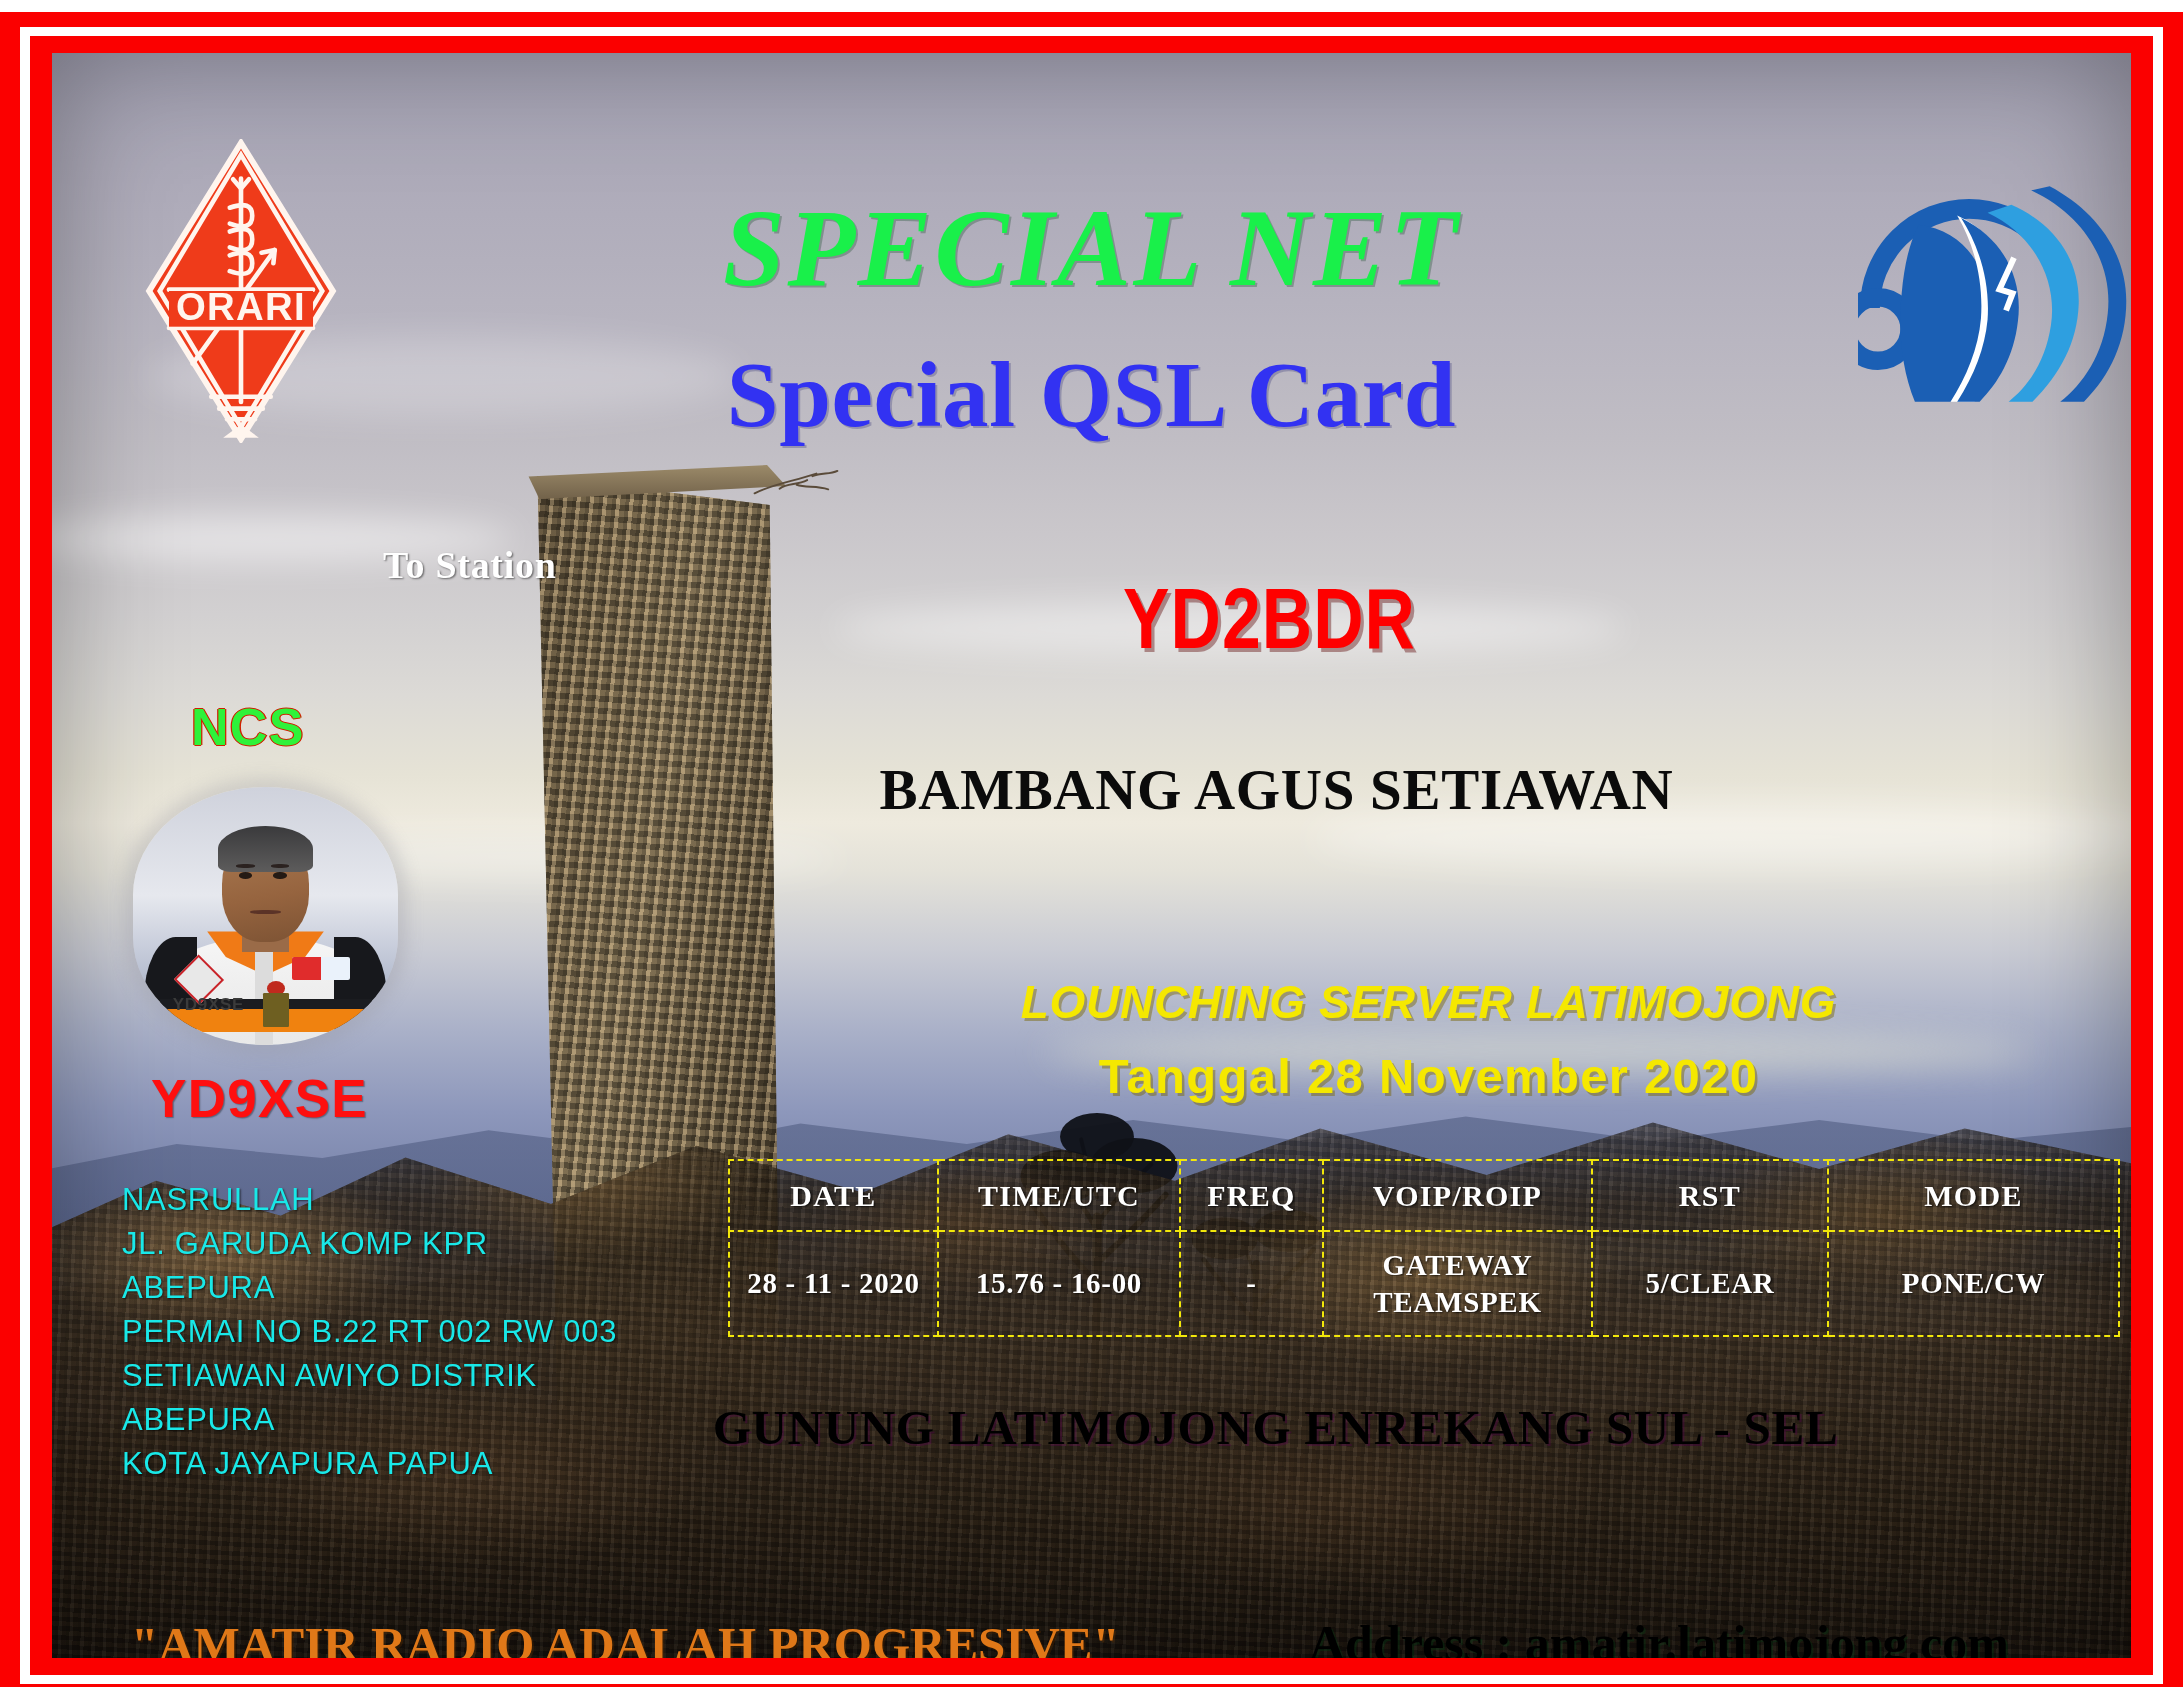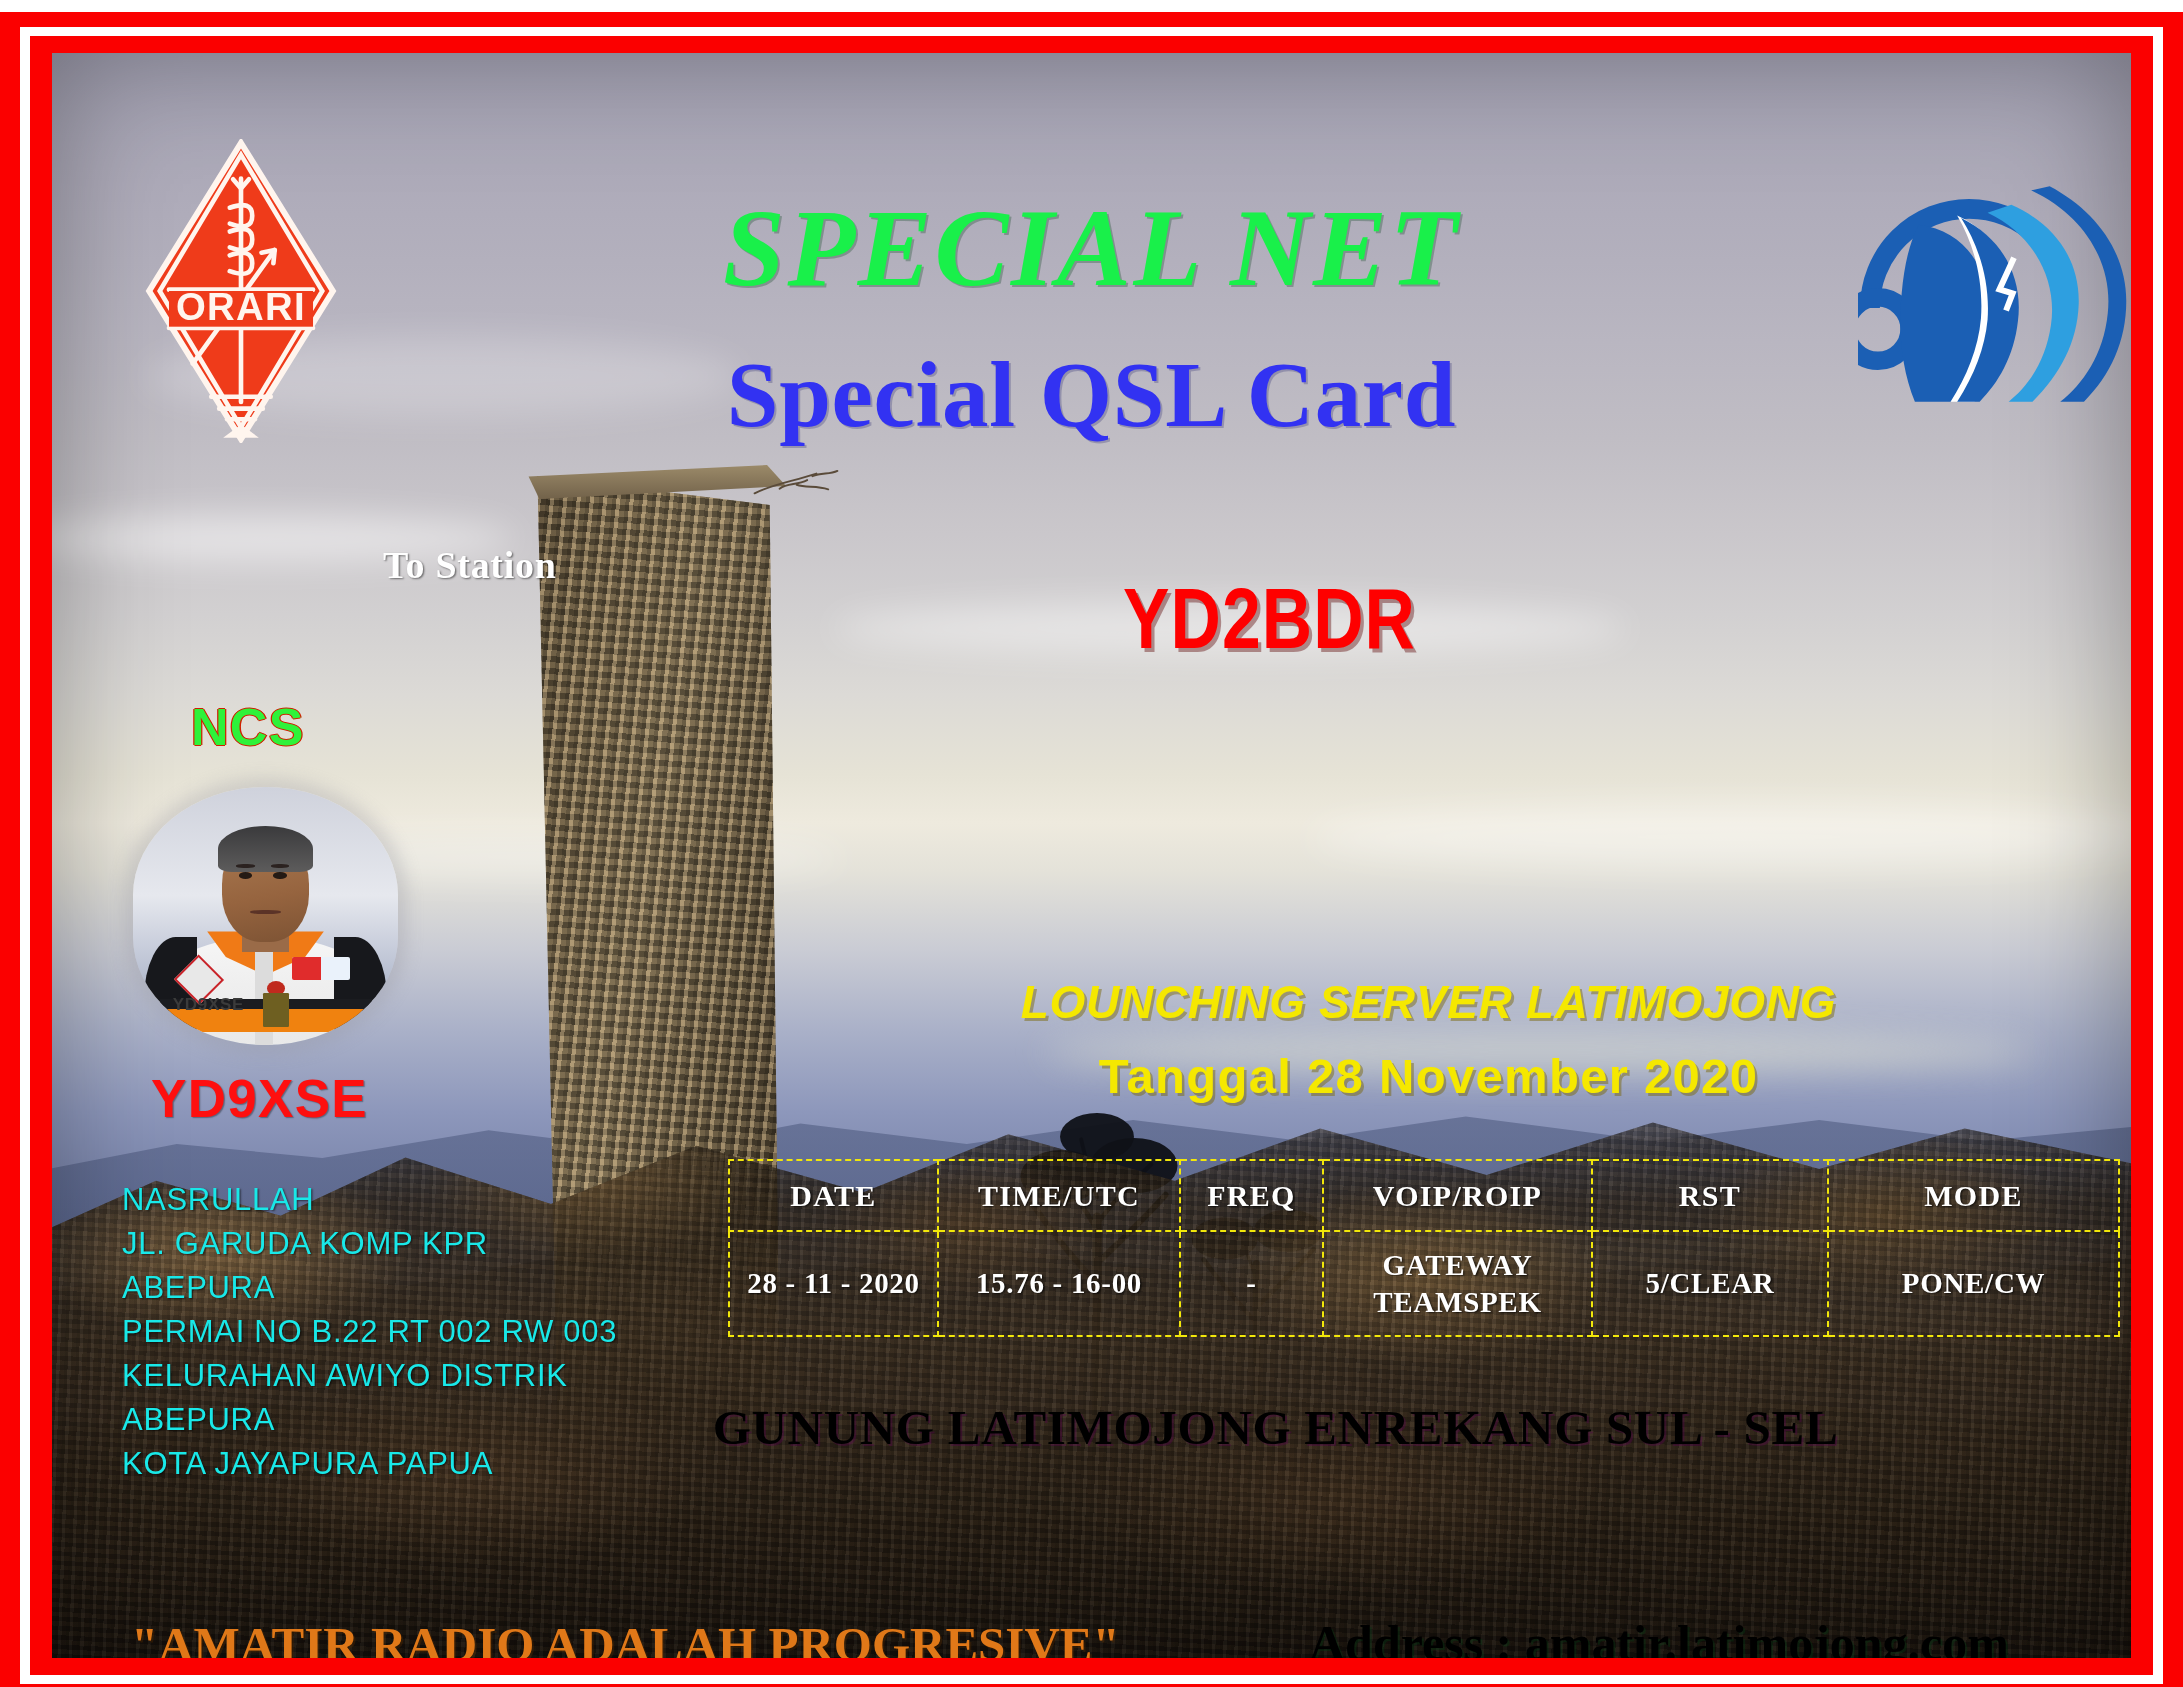--- a/index.html
+++ b/index.html
@@ -262,20 +262,21 @@
       <path d="M156 100 C222 132 250 194 242 256 C236 310 212 350 184 378 L150 378 C176 338 192 296 196 254 C200 198 184 144 156 100 Z" fill="#1b5fb4"></path>
       <path d="M196 92 C268 126 302 196 292 262 C284 318 256 356 228 378 L264 378 C306 336 332 288 334 230 C336 158 292 106 232 80 Z" fill="#2e9fe0"></path>
       <path d="M262 58 C344 96 386 170 378 244 C372 306 340 352 306 378 L342 378 C382 338 406 286 406 226 C406 150 358 88 290 52 Z" fill="#1b5fb4"></path>
       <path d="M236 160 l-22 48 l20 6 l-10 26" fill="none" stroke="#ffffff" stroke-width="9"></path>
     </svg>
 
     <div id="title-main" class="abs">SPECIAL NET</div>
     <div id="title-sub" class="abs">Special QSL Card</div>
     <div id="to-station" class="abs">To Station</div>
     <div id="callsign" class="abs">YD2BDR</div>
+    <div id="opname" class="abs">BAMBANG AGUS SETIAWAN</div>
 
     <div id="thanks2" class="abs">LOUNCHING SERVER LATIMOJONG</div>
     <div id="thanks3" class="abs">Tanggal  28  November  2020</div>
 
     <div id="ncs-label" class="abs">NCS</div>
 
     <div id="ncs-photo" class="abs">
       <div class="p-bg"></div>
       <div class="p-shoulders"></div>
       <div class="p-shadeL"></div>
@@ -300,21 +301,21 @@
       <div class="p-txt">YD9XSE</div>
     </div>
 
     <div id="ncs-call" class="abs">YD9XSE</div>
 
     <div id="address" class="abs">
       <div>NASRULLAH</div>
       <div>JL. GARUDA KOMP KPR</div>
       <div>ABEPURA</div>
       <div>PERMAI NO B.22 RT 002 RW 003</div>
-      <div>KELURAHAN AWIYO DISTRIK</div>
+      <div>SETIAWAN AWIYO DISTRIK</div>
       <div>ABEPURA</div>
       <div>KOTA JAYAPURA PAPUA</div>
     </div>
 
     <table id="qso-table" class="abs">
       <thead>
         <tr>
           <td class="c0">DATE</td>
           <td class="c1">TIME/UTC</td>
           <td class="c2">FREQ</td>

